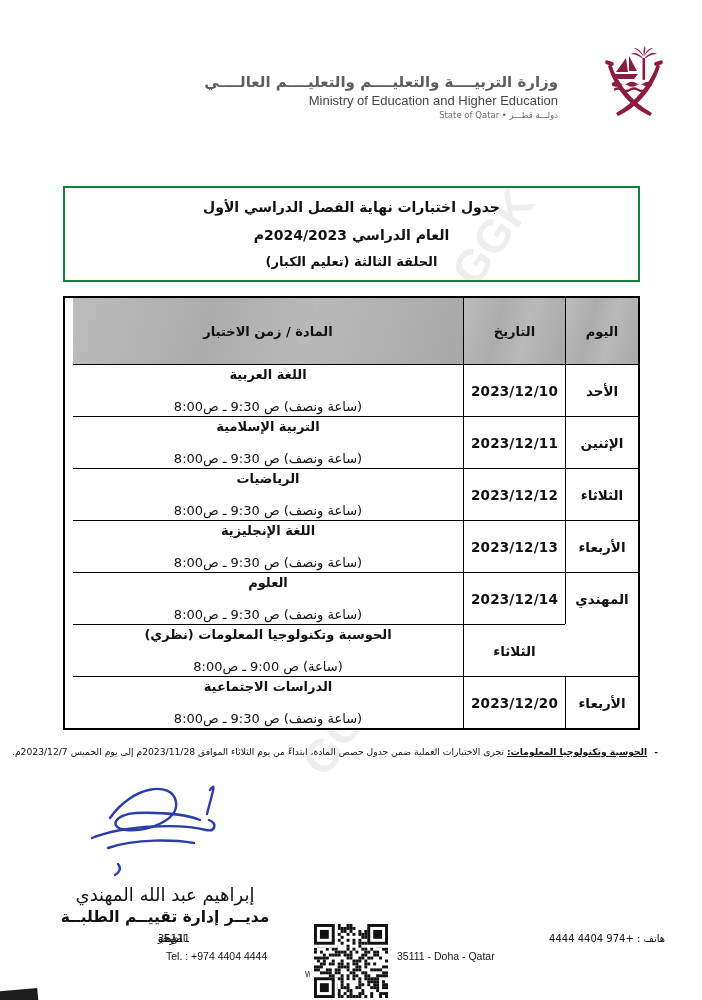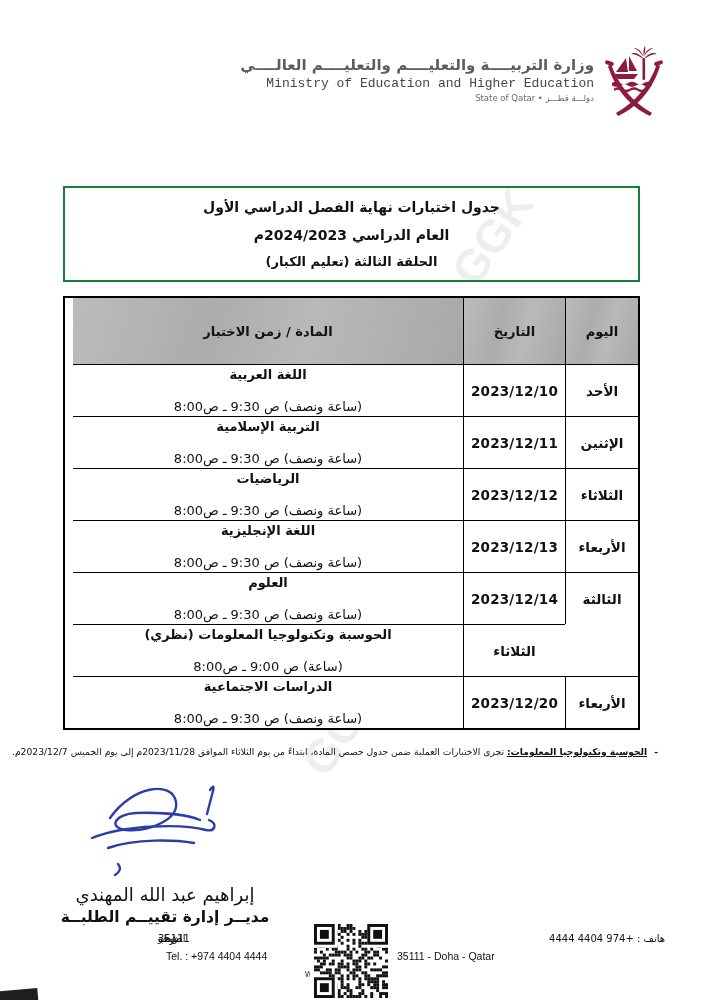--- a/index.html
+++ b/index.html
@@ -1,23 +1,23 @@
 <!DOCTYPE html>
 <html lang="ar"><head>
 <meta charset="utf-8">
 <style>
   html,body{margin:0;padding:0;background:#888;}
   #page{position:relative;width:702px;height:1000px;background:#ffffff;overflow:hidden;
         font-family:"DejaVu Sans",sans-serif;color:#111;}
   
-  #hdr{position:absolute;top:44px;right:38px;display:flex;align-items:flex-start;}
+  #hdr{position:absolute;top:44px;right:38px;display:flex;align-items:flex-end;gap:36px;}
   #hdr-text{text-align:right;margin-right:10px;margin-top:12px;}
   .min-ar{font-size:15px;font-weight:bold;color:#5d5d61;direction:rtl;white-space:nowrap;}
   .min-en{font-size:13px;color:#464649;margin-top:2px;white-space:nowrap;
-          font-family:Liberation Mono, monospace;}
+          font-family:Liberation Sans, sans-serif;}
   .state{font-size:8.5px;color:#6b6b6f;direction:rtl;margin-top:2px;white-space:nowrap;}
   
   .wm{position:absolute;color:rgba(120,120,120,0.13);font-weight:bold;
       font-family:"Liberation Sans",sans-serif;pointer-events:none;user-select:none;}
   
   #titlebox{position:absolute;left:63px;top:186px;width:577px;height:96px;
             border:2px solid #15803d;box-sizing:border-box;direction:rtl;
             display:flex;flex-direction:column;justify-content:space-evenly;align-items:center;}
   #titlebox .t1{font-size:14px;font-weight:bold;}
   #titlebox .t2{font-size:14px;font-weight:bold;}
@@ -206,21 +206,21 @@
           <span class="ltr">8:00ص</span>
           <span>ـ</span>
           <span class="ltr">9:30 ص</span>
           <span class="rtl">(ساعة ونصف)</span>
         </div>
       </div>
       <div class="cell">
             <span class="datev">2023/12/14</span>
           </div>
       <div class="cell">
-            <span class="dayv">الثالثة</span>
+            <span class="dayv">المهندي</span>
           </div>
     </div>
 
     <div class="trow drow">
       <div class="cell subj-cell">
         <div class="subj">الحوسبة وتكنولوجيا المعلومات (نظري)</div>
         <div class="timeline">
           <span class="ltr">8:00ص</span>
           <span>ـ</span>
           <span class="ltr">9:00 ص</span>

